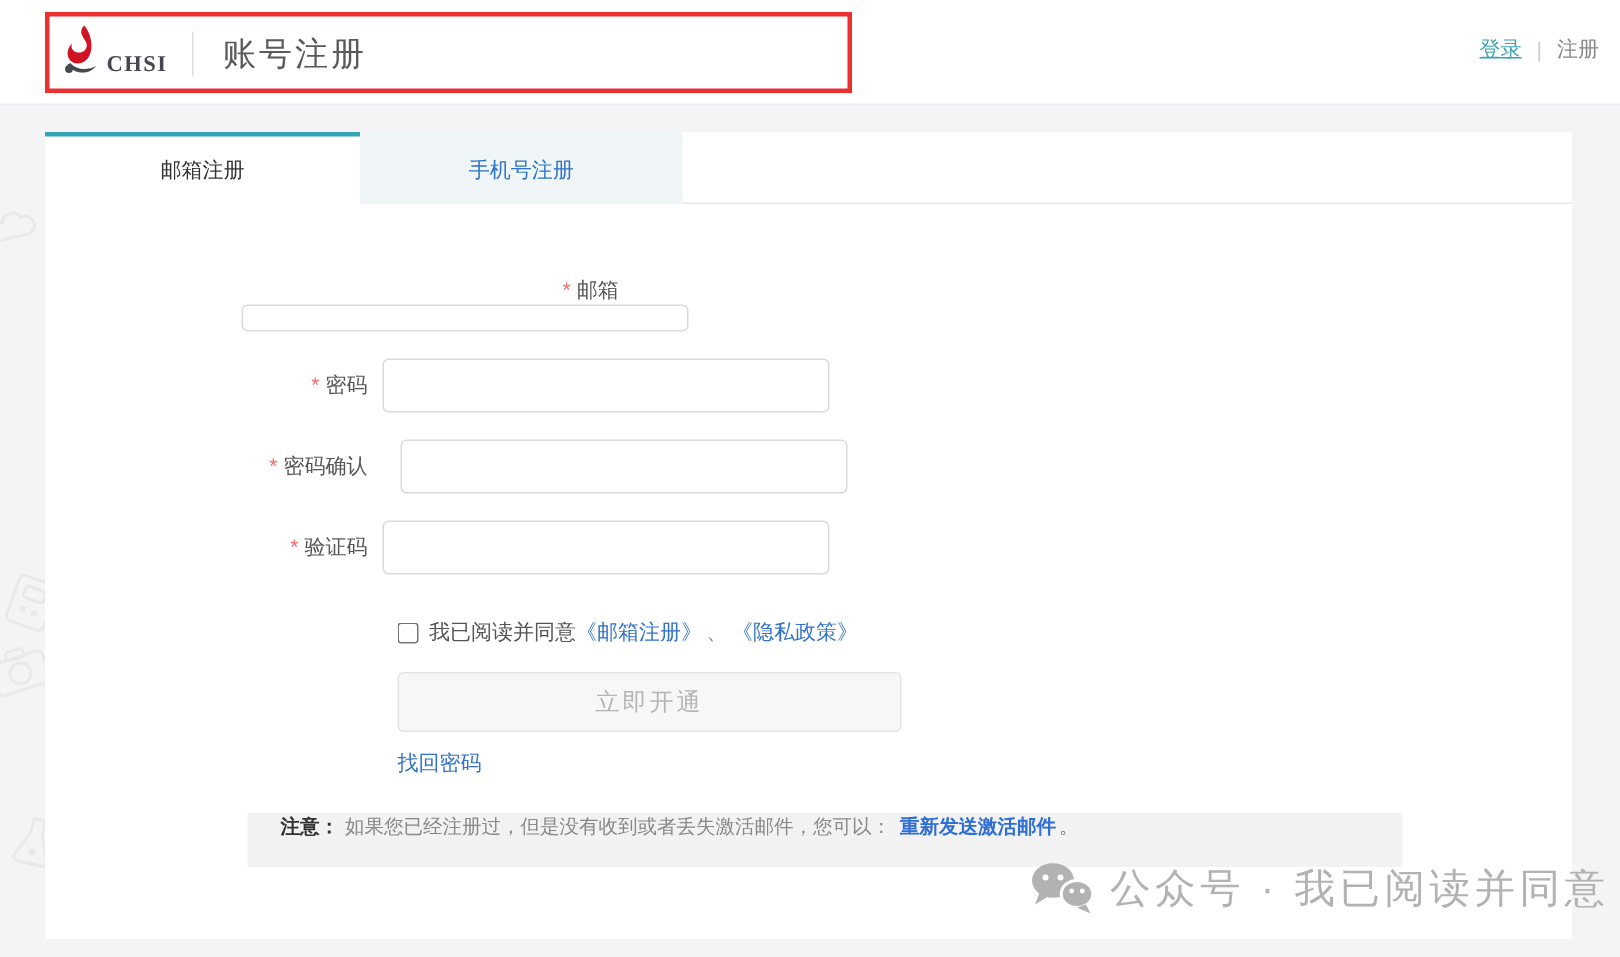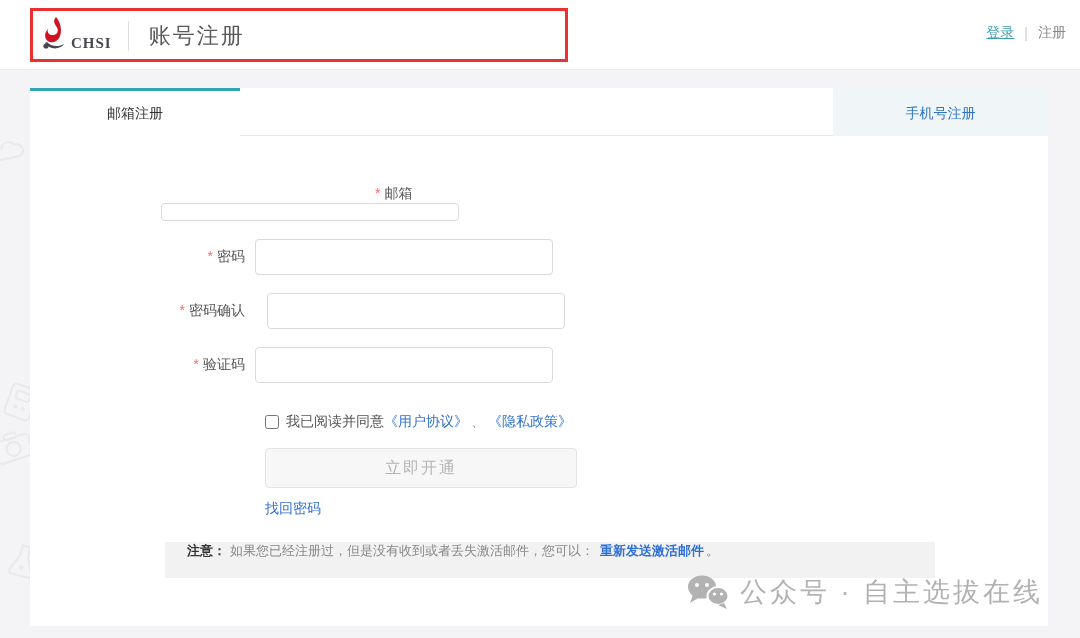--- a/index.html
+++ b/index.html
@@ -33,41 +33,41 @@
 
   
   .deco { position:absolute; opacity:1; }
   .deco svg { display:block; }
 
   
   .card {
     position:absolute; left:30px; top:88px; width:1018px; height:538px;
     background:#fff;
   }
-  .tab-row { position:absolute; left:0; top:0; width:100%; height:48px; border-bottom:1px solid #e4e8eb; display:flex;justify-content:space-between; }
+  .tab-row { position:absolute; left:0; top:0; width:100%; height:48px; border-bottom:1px solid #e4e8eb; display:flex; }
   .tab { height:48px; display:flex; align-items:center; justify-content:center; font-size:14px; cursor:pointer; }
   .tab-active { width:210px; background:#fff; border-top:3px solid #34a5b4; color:#333; }
   .tab-inactive { width:215px; background:#f0f5f8; border-top:3px solid transparent; color:#2f74c4; }
 
   
   .form-row { position:absolute; left:0; width:560px; height:36px; display:flex; align-items:center; }
   .row-0 { top:97px;flex-direction:column; } .row-1 { top:151px; } .row-2 { top:205px;gap:12px; } .row-3 { top:259px; }
   .form-label { width:225px; text-align:right; font-size:14px; color:#555; padding-right:10px; white-space:nowrap; }
   .req { color:#f56c6c; margin-right:4px; font-size:14px; }
   .text-input {
     width:298px; height:36px; border:1px solid #d9d9d9; border-radius:4px;
     background:#fff; font-size:14px; padding:0 10px; outline:none;
     font-family:"Liberation Sans","DejaVu Sans",sans-serif;
   }
   .agree-row { position:absolute; left:235px; top:325px; display:flex; align-items:center; font-size:14px; color:#555; white-space:nowrap; }
   .agree-row input { width:14px; height:14px; margin-right:7px; cursor:pointer; }
   .link-blue { color:#3272c8; cursor:pointer; text-decoration:none; }
   .agree-sep { color:#888; margin:0 3px; }
   .submit-btn {
-    position:absolute; left:235px; top:360px; width:312px; height:40px;
+    position:absolute; left:235px; top:360px; width:336px; height:40px;
     background:#f7f7f7; border:1px solid #e3e3e3; border-radius:4px;
     font-size:16px; color:#b5b5b5; letter-spacing:2px; cursor:default;
     font-family:Liberation Mono, monospace;
   }
   .forgot-link { position:absolute; left:235px; top:412px; font-size:14px; }
 
   
   .notice-bar {
     position:absolute; left:135px; top:454px; width:770px; height:36px;
     background:#f2f2f2; display:flex; padding-left:22px;
@@ -159,21 +159,21 @@
     <input class="text-input" type="text" placeholder="" style="">
   </div>
   <div class="form-row row-3">
     <span class="form-label"><span class="req">*</span><span>验证码</span></span>
     <input class="text-input" type="text" placeholder="" style="">
   </div>
 
   <div class="agree-row">
     <input type="checkbox" style="">
     <span>我已阅读并同意</span>
-    <a class="link-blue">《用户协议》</a>
+    <a class="link-blue">《邮箱注册》</a>
     <span class="agree-sep">、</span>
     <a class="link-blue">《隐私政策》</a>
   </div>
 
   <button class="submit-btn" disabled="">立即开通</button>
 
   <a class="forgot-link link-blue">找回密码</a>
 
   <div class="notice-bar">
     <span class="notice-label">注意：</span>
@@ -187,14 +187,14 @@
   <svg width="44" height="36" viewBox="0 0 44 36">
     <ellipse cx="16" cy="13" rx="14" ry="11.5" fill="#b2b2b2"></ellipse>
     <polygon points="7,21 4,29 14,23" fill="#b2b2b2"></polygon>
     <circle cx="11" cy="11" r="2" fill="#fff"></circle>
     <circle cx="21" cy="11" r="2" fill="#fff"></circle>
     <ellipse cx="32" cy="22" rx="10.5" ry="9" fill="#b2b2b2" stroke="#fff" stroke-width="2"></ellipse>
     <polygon points="38,29 41,35 32,31" fill="#b2b2b2"></polygon>
     <circle cx="28.5" cy="20" r="1.6" fill="#fff"></circle>
     <circle cx="35.5" cy="20" r="1.6" fill="#fff"></circle>
   </svg>
-  <span>公众号 · 自主选拔在线</span>
+  <span>公众号 · 我已阅读并同意</span>
 </div>
 
 </body></html>

